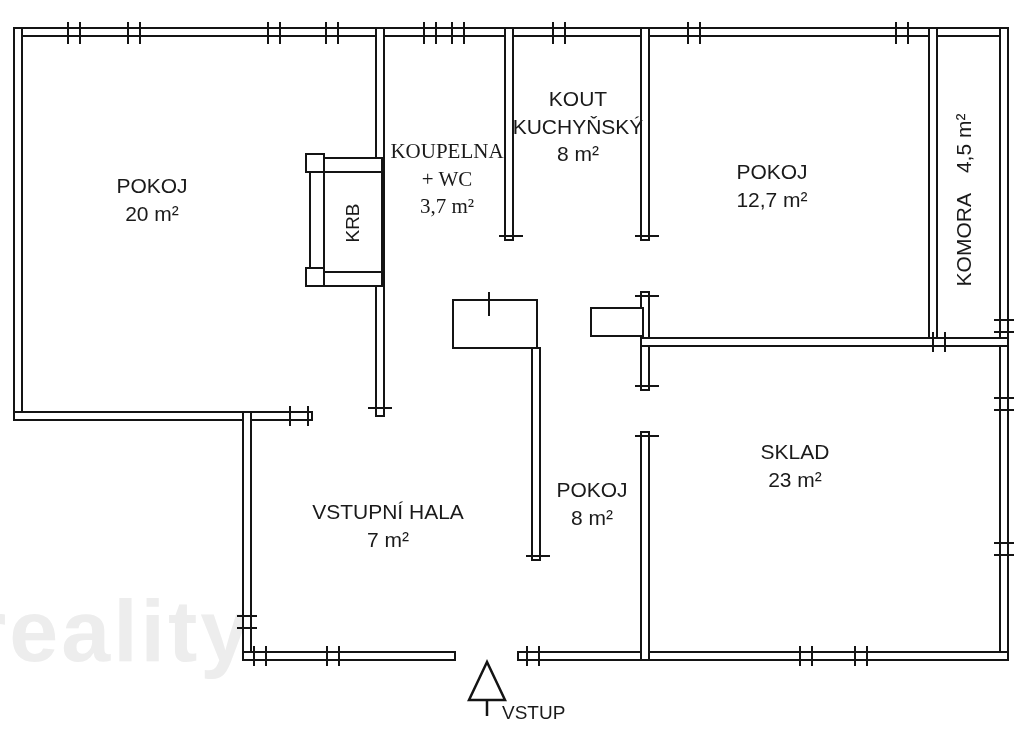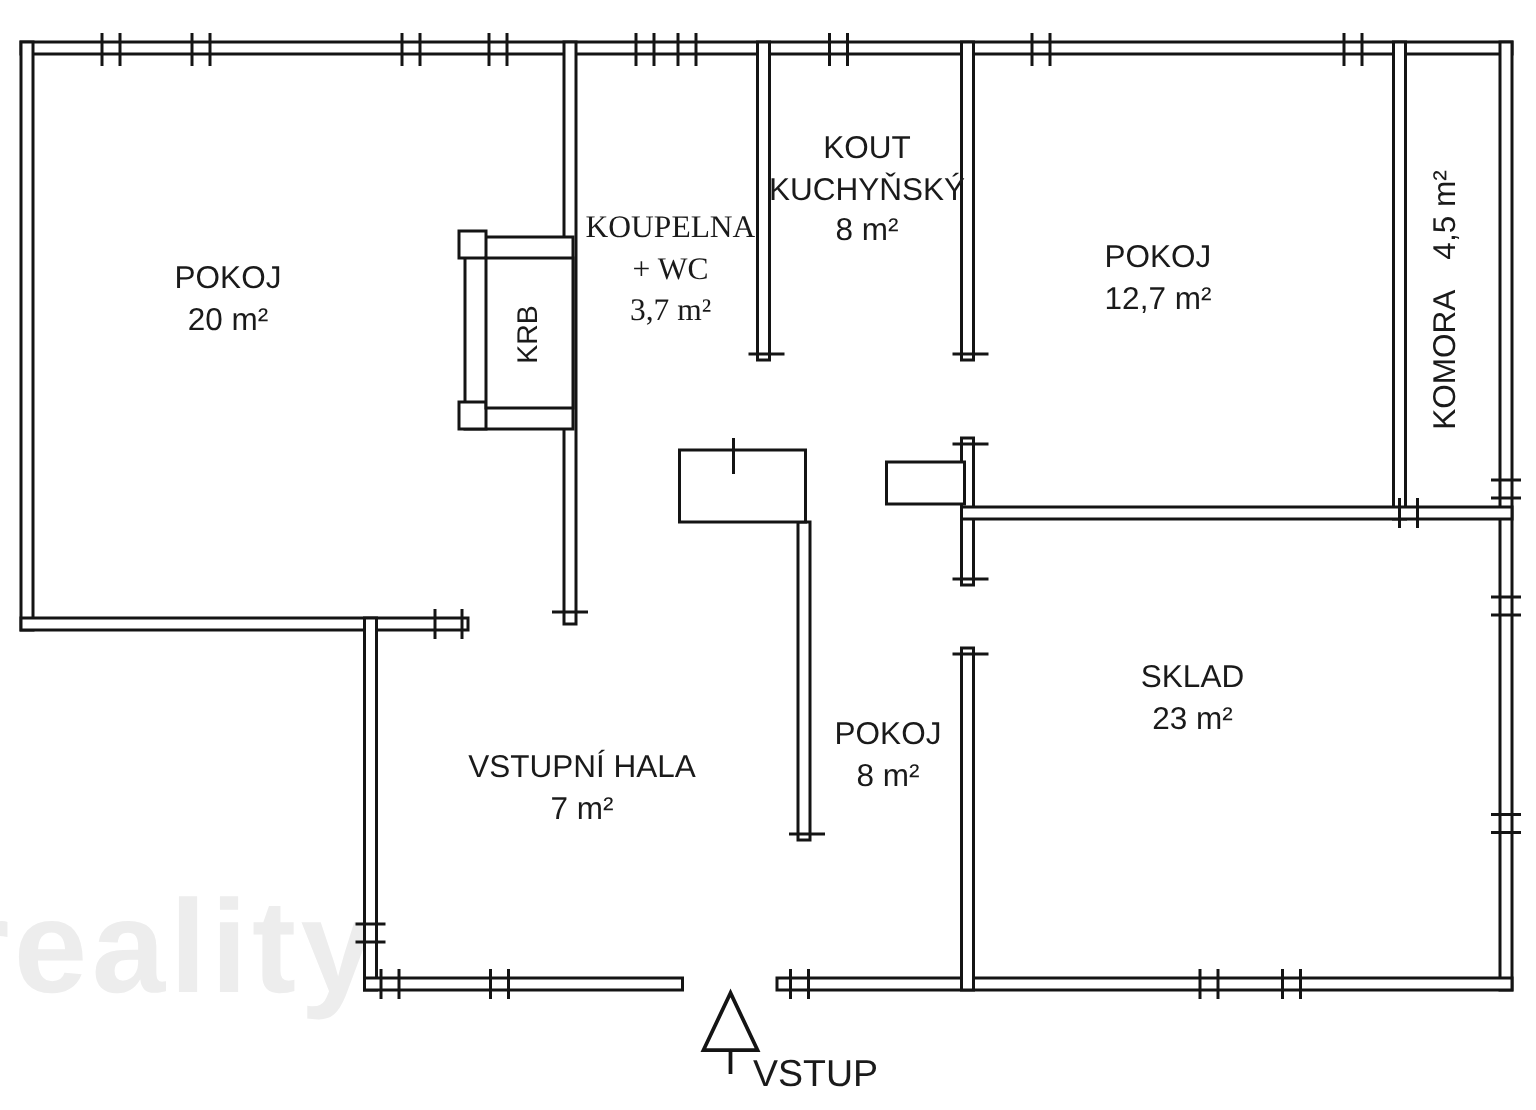--- a/index.html
+++ b/index.html
@@ -18,21 +18,21 @@
     transform:translateX(-50%); white-space:nowrap;
   }
   .room-label.vert {
     transform:translate(-50%,-50%) rotate(-90deg);
   }
   .room-label.vert .gap { margin-left:20px; }
   .krb-label {
     position:absolute; font-size:19px; white-space:nowrap;
     transform:translate(-50%,-50%) rotate(-90deg);
   }
-  .entrance-label { position:absolute; font-size:25px; }
+  .entrance-label { position:absolute; font-size:19px; }
 </style>
 </head>
 <body>
 
 <div class="canvas">
 
   <div class="watermark">reality</div>
 
   <svg class="plan-svg" width="1024" height="740" viewBox="0 0 1024 740">
 

